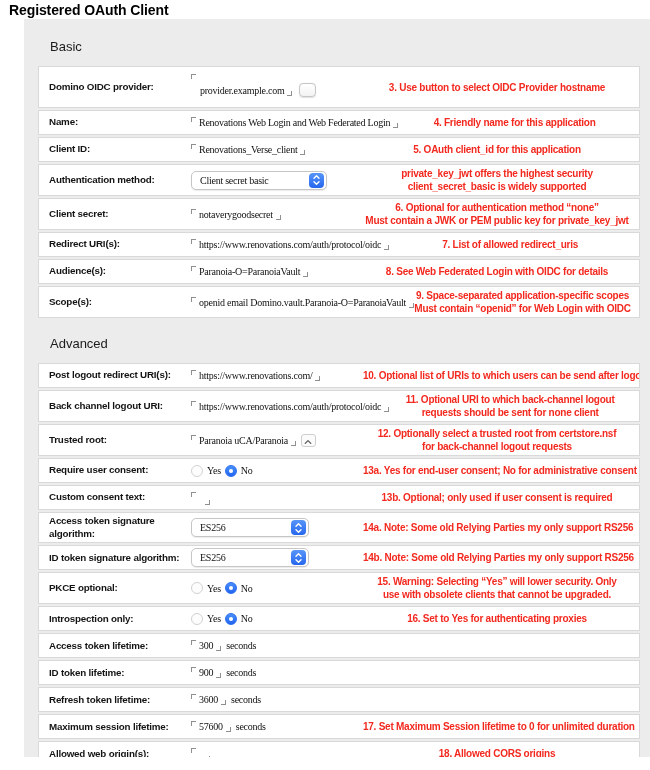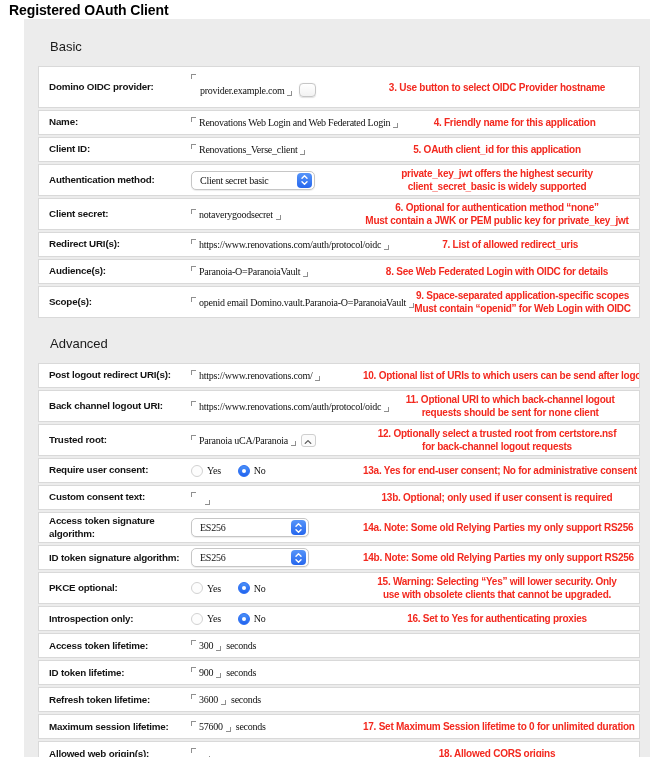--- a/index.html
+++ b/index.html
@@ -41,21 +41,21 @@
                justify-content: center; cursor: pointer; flex: none; }
 
   .select { display: flex; align-items: center; justify-content: space-between; height: 19px;
             border: 1px solid #c6c6c6; border-radius: 5px; background: #fff;
             padding: 0 2px 0 8px; box-shadow: 0 1px 1px rgba(0,0,0,.08);
             font-size: 10px; color: #111; cursor: pointer; flex: none; }
   .stepper { width: 15px; height: 15px; border-radius: 4px;
              background: linear-gradient(#5795f9, #2667ee); display: flex; align-items: center;
              justify-content: center; flex: none; margin-left: 6px; }
 
-  .radio-group { display: flex; align-items: center; gap: 17px; font-size: 10px; color: #111; }
+  .radio-group { display: flex; align-items: center; gap: 4px; font-size: 10px; color: #111; }
   .radio-opt { display: flex; align-items: center; gap: 4px; cursor: pointer; }
   .rc { width: 12px; height: 12px; border-radius: 50%; border: 1px solid #d2d2d2;
         background: #fdfdfd; display: inline-flex; align-items: center; justify-content: center; flex: none; }
   .rc.sel { border-color: #2a6ef3; background: linear-gradient(#4a90f8, #2264ef); }
   .rc.sel::after { content: ''; width: 4px; height: 4px; border-radius: 50%; background: #fff; }
 
   .note { flex: 1 1 0; min-width: 0; text-align: center; color: #f3291f; font-weight: bold;
           font-size: 10px; letter-spacing: -0.25px; line-height: 1.3; }
   .note div { white-space: nowrap; }
 </style>
@@ -101,21 +101,21 @@
           <span>Renovations_Verse_client</span>
           <span class="mk-c"></span>
         </div>
         <div class="note">
           <div>5. OAuth client_id for this application</div>
         </div>
       </div>
       <div class="row">
         <div class="label">Authentication method:</div>
         <div class="field">
-          <div class="select" style="width: 124px;">
+          <div class="select" style="width: 136px;">
             <span>Client secret basic</span>
             <span class="stepper">
               <svg width="9" height="12" viewBox="0 0 9 12">
                 <path d="M2 4.2 L4.5 1.7 L7 4.2" fill="none" stroke="#fff" stroke-width="1.4" stroke-linecap="round" stroke-linejoin="round"></path>
                 <path d="M2 7.8 L4.5 10.3 L7 7.8" fill="none" stroke="#fff" stroke-width="1.4" stroke-linecap="round" stroke-linejoin="round"></path>
               </svg>
             </span>
           </div>
         </div>
         <div class="note">

